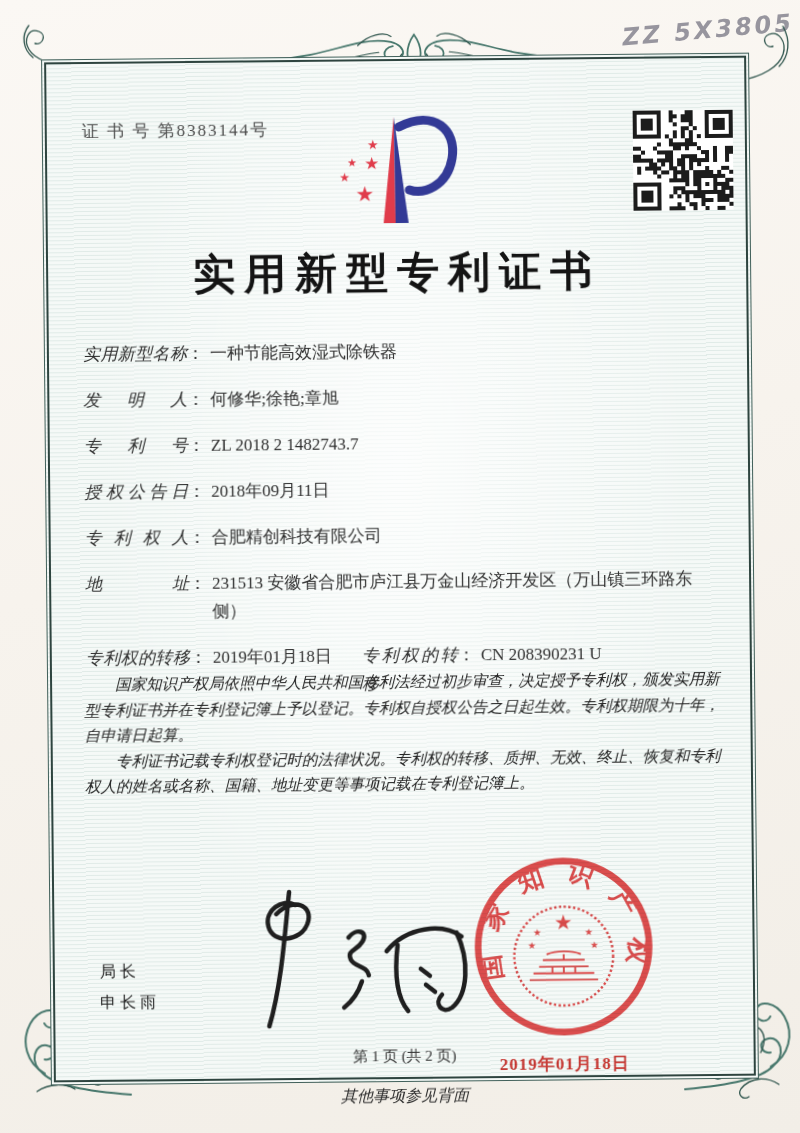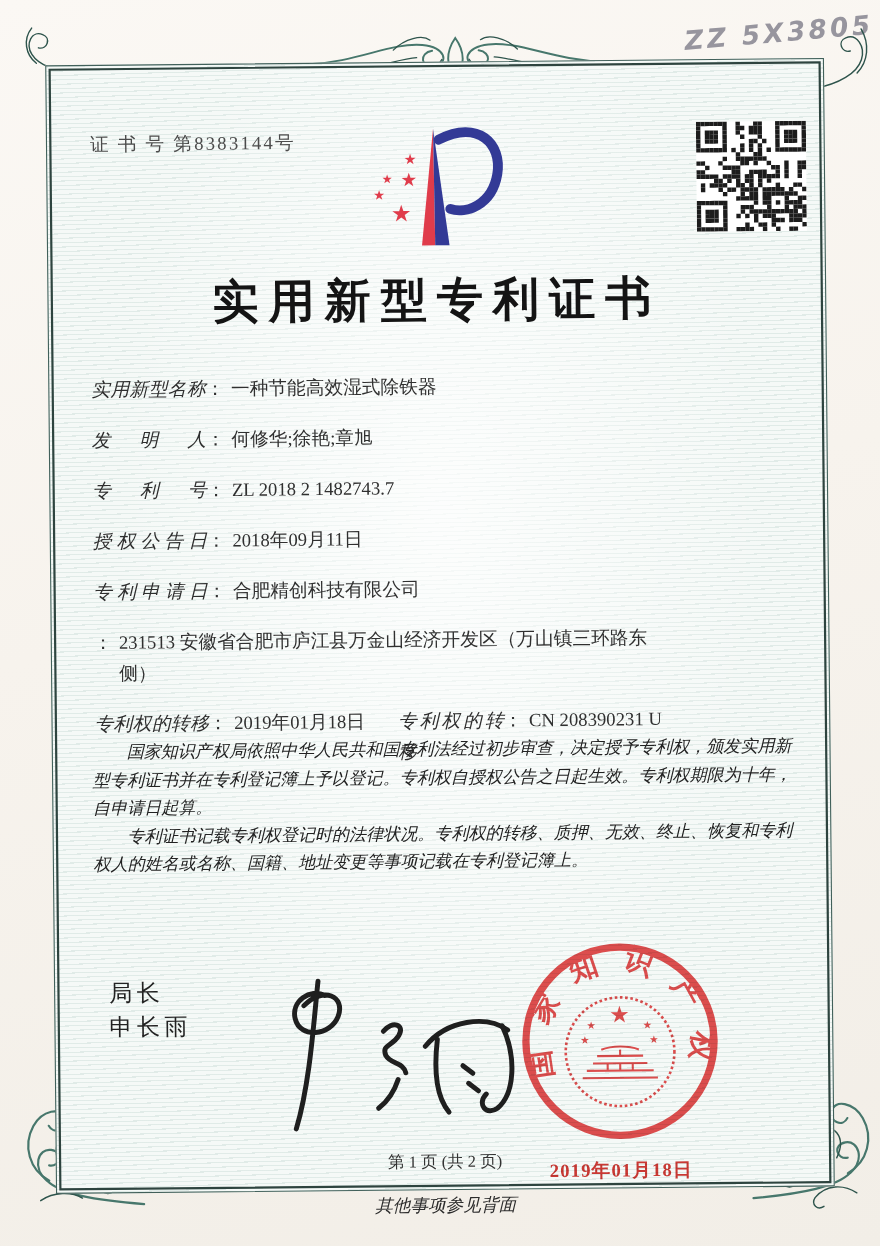--- a/index.html
+++ b/index.html
@@ -39,21 +39,21 @@
   .fcolon{margin-right:6px;}
   .fvalue{max-width:492px;}
   .pairs{display:flex;}
   .pair2{margin-left:30px;display:flex;}
   .pair2 .flabel{width:96px;flex:0 0 96px;}
   .body-text{
     position:absolute;left:36px;top:612px;width:650px;
     font-size:15.5px;line-height:25.5px;font-style:italic;color:#222;
   }
   .body-text p{margin:0;text-indent:2em;}
-  .sign-block{position:absolute;left:49px;top:828px;font-size:21px;line-height:31px;letter-spacing:4px;color:#222;}
+  .sign-block{position:absolute;left:49px;top:896px;font-size:16px;line-height:31px;letter-spacing:4px;color:#222;}
   .signature{position:absolute;left:160px;top:826px;width:270px;height:160px;}
   .seal{position:absolute;left:418px;top:796px;width:190px;height:232px;mix-blend-mode:multiply;}
   .seal svg{opacity:.9;}
   .seal-date{
     position:absolute;left:0;bottom:8px;width:100%;text-align:center;
     font-size:17px;font-weight:700;color:#d23a35;letter-spacing:1px;
   }
   .page-no{position:absolute;left:0;top:990px;width:100%;text-align:center;font-size:15px;color:#333;}
   .back-note{position:absolute;left:0;top:1056px;width:100%;text-align:center;font-size:16px;font-style:italic;color:#2c2c2c;}
   .orn{stroke:#47776c;fill:none;stroke-width:2;stroke-linecap:round;}
@@ -436,25 +436,26 @@
           <span class="flabel">专利号</span>
             <span class="fcolon">：</span>
             <span class="fvalue">ZL 2018 2 1482743.7</span>
         </div>
         <div class="frow">
           <span class="flabel">授权公告日</span>
             <span class="fcolon">：</span>
             <span class="fvalue">2018年09月11日</span>
         </div>
         <div class="frow">
-          <span class="flabel">专利申请日</span>
+          <span class="flabel">专利权人</span>
             <span class="fcolon">：</span>
             <span class="fvalue">合肥精创科技有限公司</span>
         </div>
         <div class="frow">
+          <span class="flabel">地址</span>
             <span class="fcolon">：</span>
             <span class="fvalue">231513 安徽省合肥市庐江县万金山经济开发区（万山镇三环路东侧）</span>
         </div>
         <div class="frow pairs">
           <span class="flabel">专利权的转移</span>
             <span class="fcolon">：</span>
             <span class="fvalue">2019年01月18日</span>
           <span class="pair2">
             <span class="flabel">专利权的转移</span>
               <span class="fcolon">：</span>

